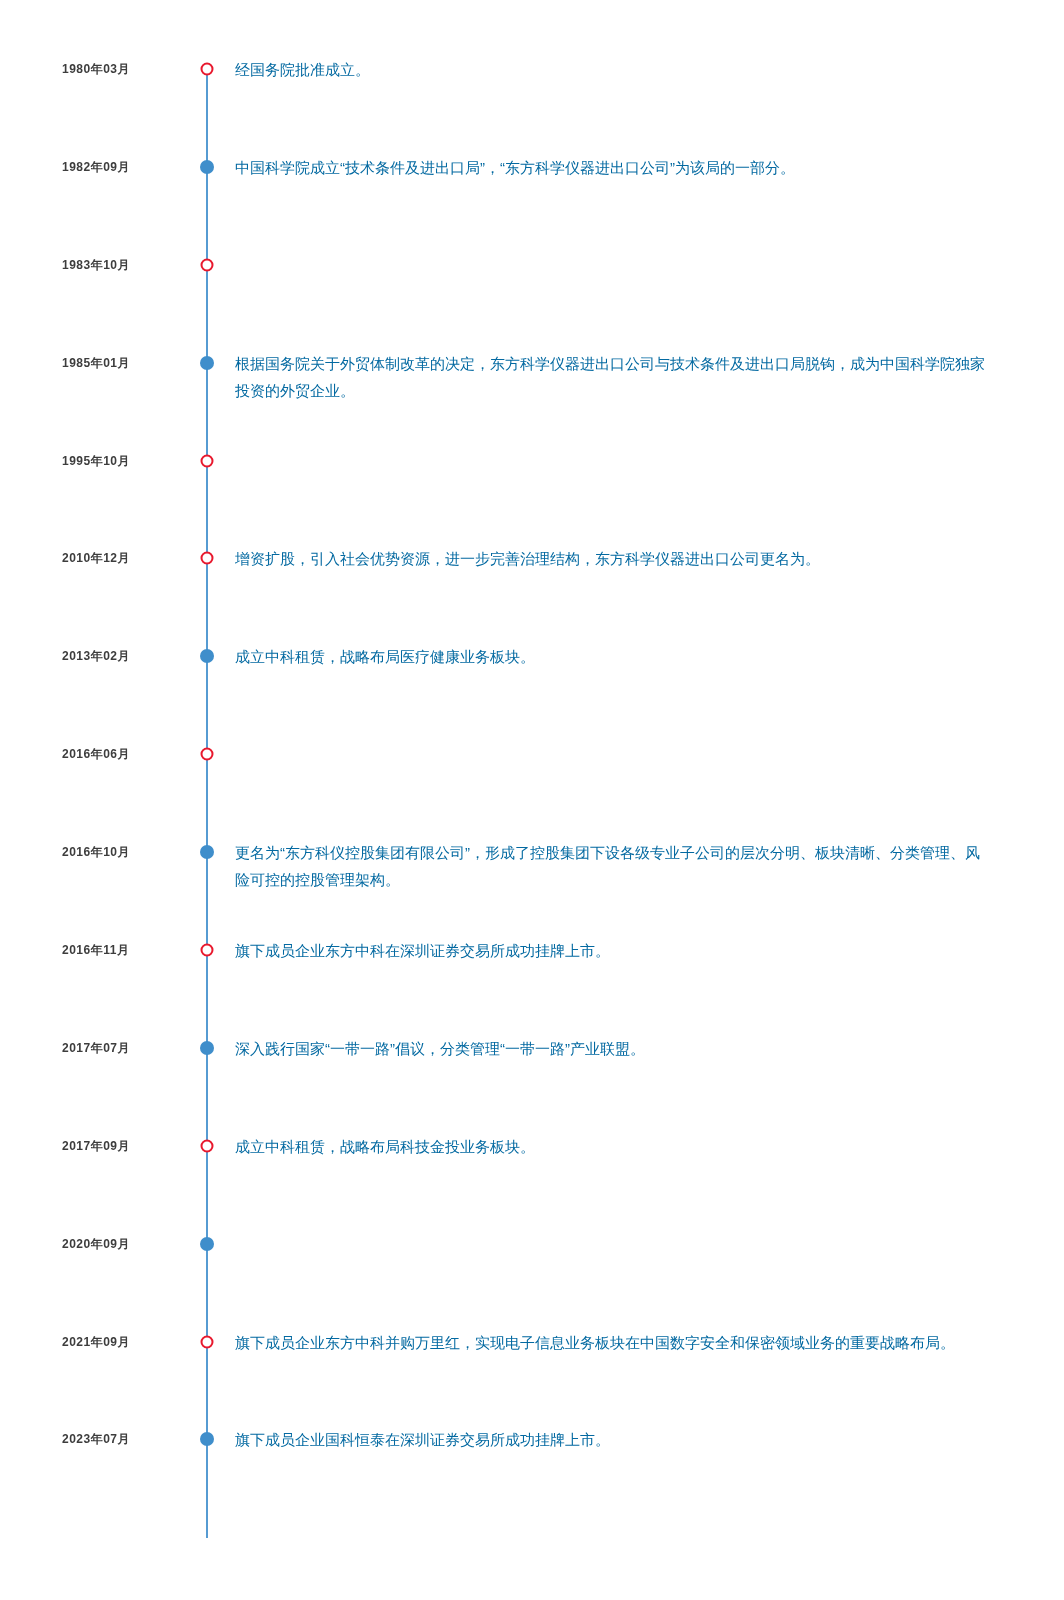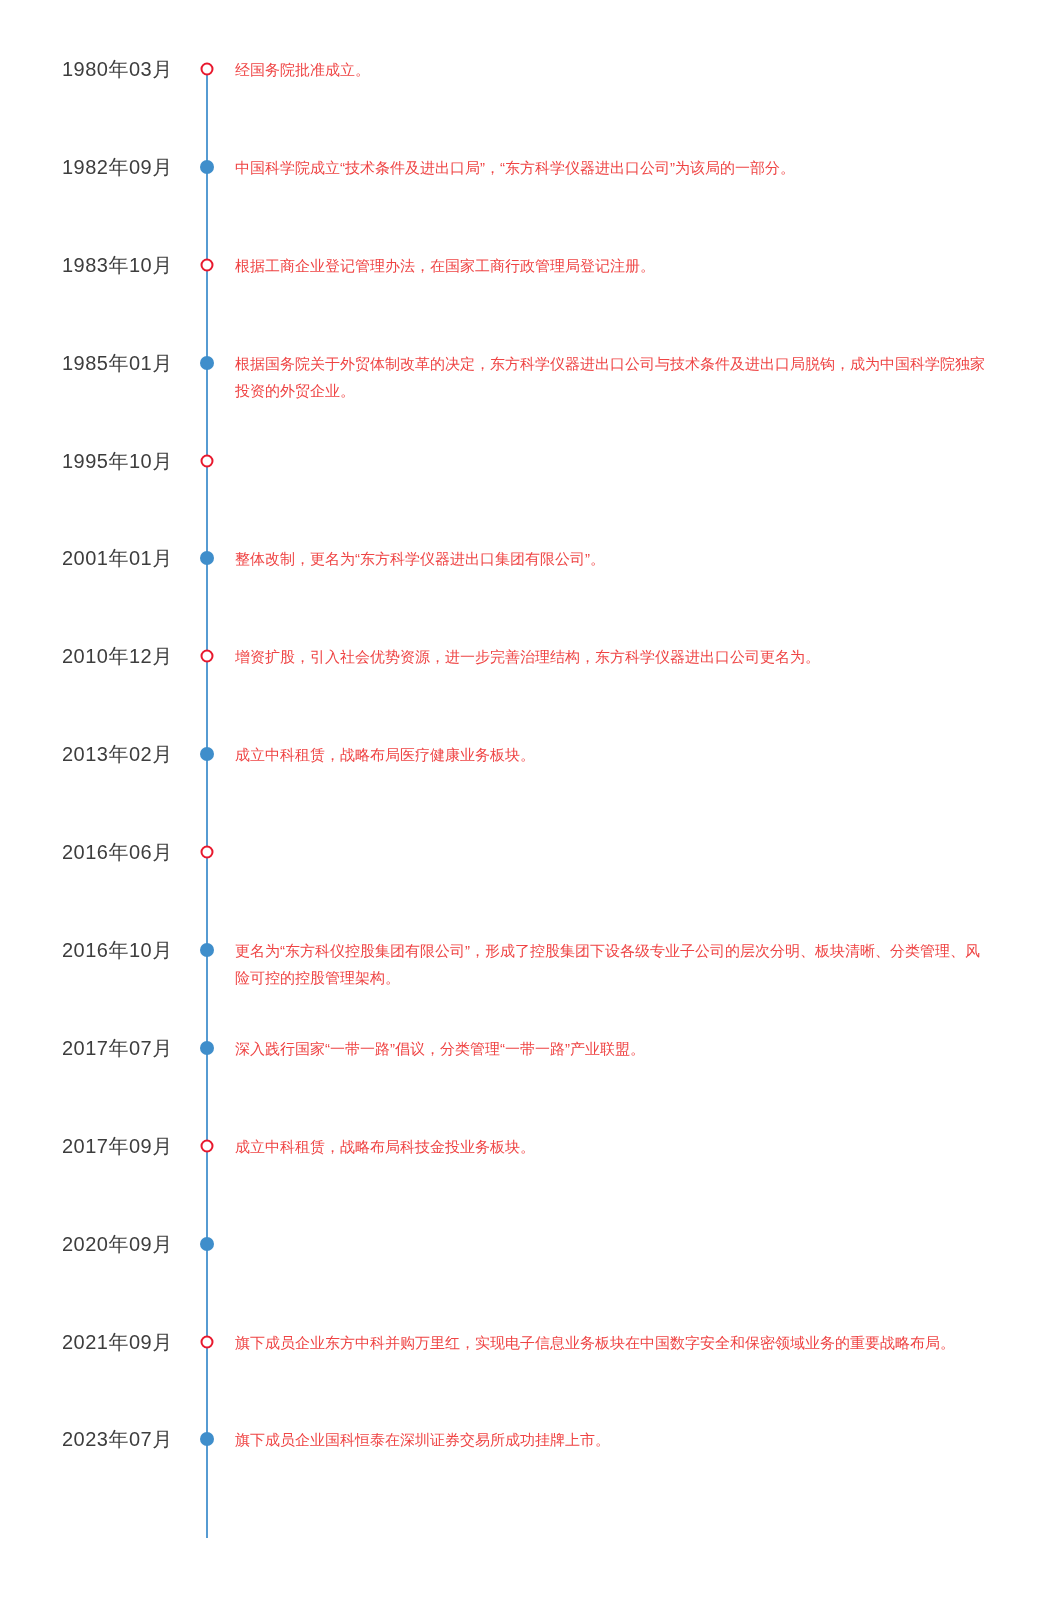--- a/index.html
+++ b/index.html
@@ -33,22 +33,22 @@
     height: 97.9px;
   }
   .event:last-child {
     height: auto;
   }
   .event-date {
     position: absolute;
     left: 62px;
     top: 0;
     width: 135px;
-    font-size: 20px;
-    font-weight: 400;
+    font-size: 12px;
+    font-weight: 700;
     line-height: 27px;
     color: #3d3d3d;
     letter-spacing: 0.5px;
     white-space: nowrap;
   }
   .event-marker {
     position: absolute;
     left: 207px;
     top: 13px;
     transform: translate(-50%, -50%);
@@ -67,21 +67,21 @@
     background: #ffffff;
     border: 2px solid #e8182d;
   }
   .event-desc {
     position: absolute;
     left: 235px;
     top: 0;
     width: 756px;
     font-size: 15px;
     line-height: 27px;
-    color: #ef4444;
+    color: #0369a1;
   }
 </style>
 </head>
 <body>
 
 <div class="page">
   <div class="timeline">
     <div class="timeline-line"></div>
     <div id="events">
   <div class="event">
@@ -92,39 +92,33 @@
 
   <div class="event">
     <div class="event-date">1982年09月</div>
     <span class="event-marker filled"></span>
     <div class="event-desc">中国科学院成立“技术条件及进出口局”，“东方科学仪器进出口公司”为该局的一部分。</div>
   </div>
 
   <div class="event">
     <div class="event-date">1983年10月</div>
     <span class="event-marker hollow"></span>
-    <div class="event-desc">根据工商企业登记管理办法，在国家工商行政管理局登记注册。</div>
   </div>
 
   <div class="event">
     <div class="event-date">1985年01月</div>
     <span class="event-marker filled"></span>
     <div class="event-desc">根据国务院关于外贸体制改革的决定，东方科学仪器进出口公司与技术条件及进出口局脱钩，成为中国科学院独家投资的外贸企业。</div>
   </div>
 
   <div class="event">
     <div class="event-date">1995年10月</div>
     <span class="event-marker hollow"></span>
   </div>
 
-  <div class="event">
-    <div class="event-date">2001年01月</div>
-    <span class="event-marker filled"></span>
-    <div class="event-desc">整体改制，更名为“东方科学仪器进出口集团有限公司”。</div>
-  </div>
 
   <div class="event">
     <div class="event-date">2010年12月</div>
     <span class="event-marker hollow"></span>
     <div class="event-desc">增资扩股，引入社会优势资源，进一步完善治理结构，东方科学仪器进出口公司更名为。</div>
   </div>
 
   <div class="event">
     <div class="event-date">2013年02月</div>
     <span class="event-marker filled"></span>
@@ -135,20 +129,25 @@
     <div class="event-date">2016年06月</div>
     <span class="event-marker hollow"></span>
   </div>
 
   <div class="event">
     <div class="event-date">2016年10月</div>
     <span class="event-marker filled"></span>
     <div class="event-desc">更名为“东方科仪控股集团有限公司”，形成了控股集团下设各级专业子公司的层次分明、板块清晰、分类管理、风险可控的控股管理架构。</div>
   </div>
 
+  <div class="event">
+    <div class="event-date">2016年11月</div>
+    <span class="event-marker hollow"></span>
+    <div class="event-desc">旗下成员企业东方中科在深圳证券交易所成功挂牌上市。</div>
+  </div>
 
   <div class="event">
     <div class="event-date">2017年07月</div>
     <span class="event-marker filled"></span>
     <div class="event-desc">深入践行国家“一带一路”倡议，分类管理“一带一路”产业联盟。</div>
   </div>
 
   <div class="event">
     <div class="event-date">2017年09月</div>
     <span class="event-marker hollow"></span>

